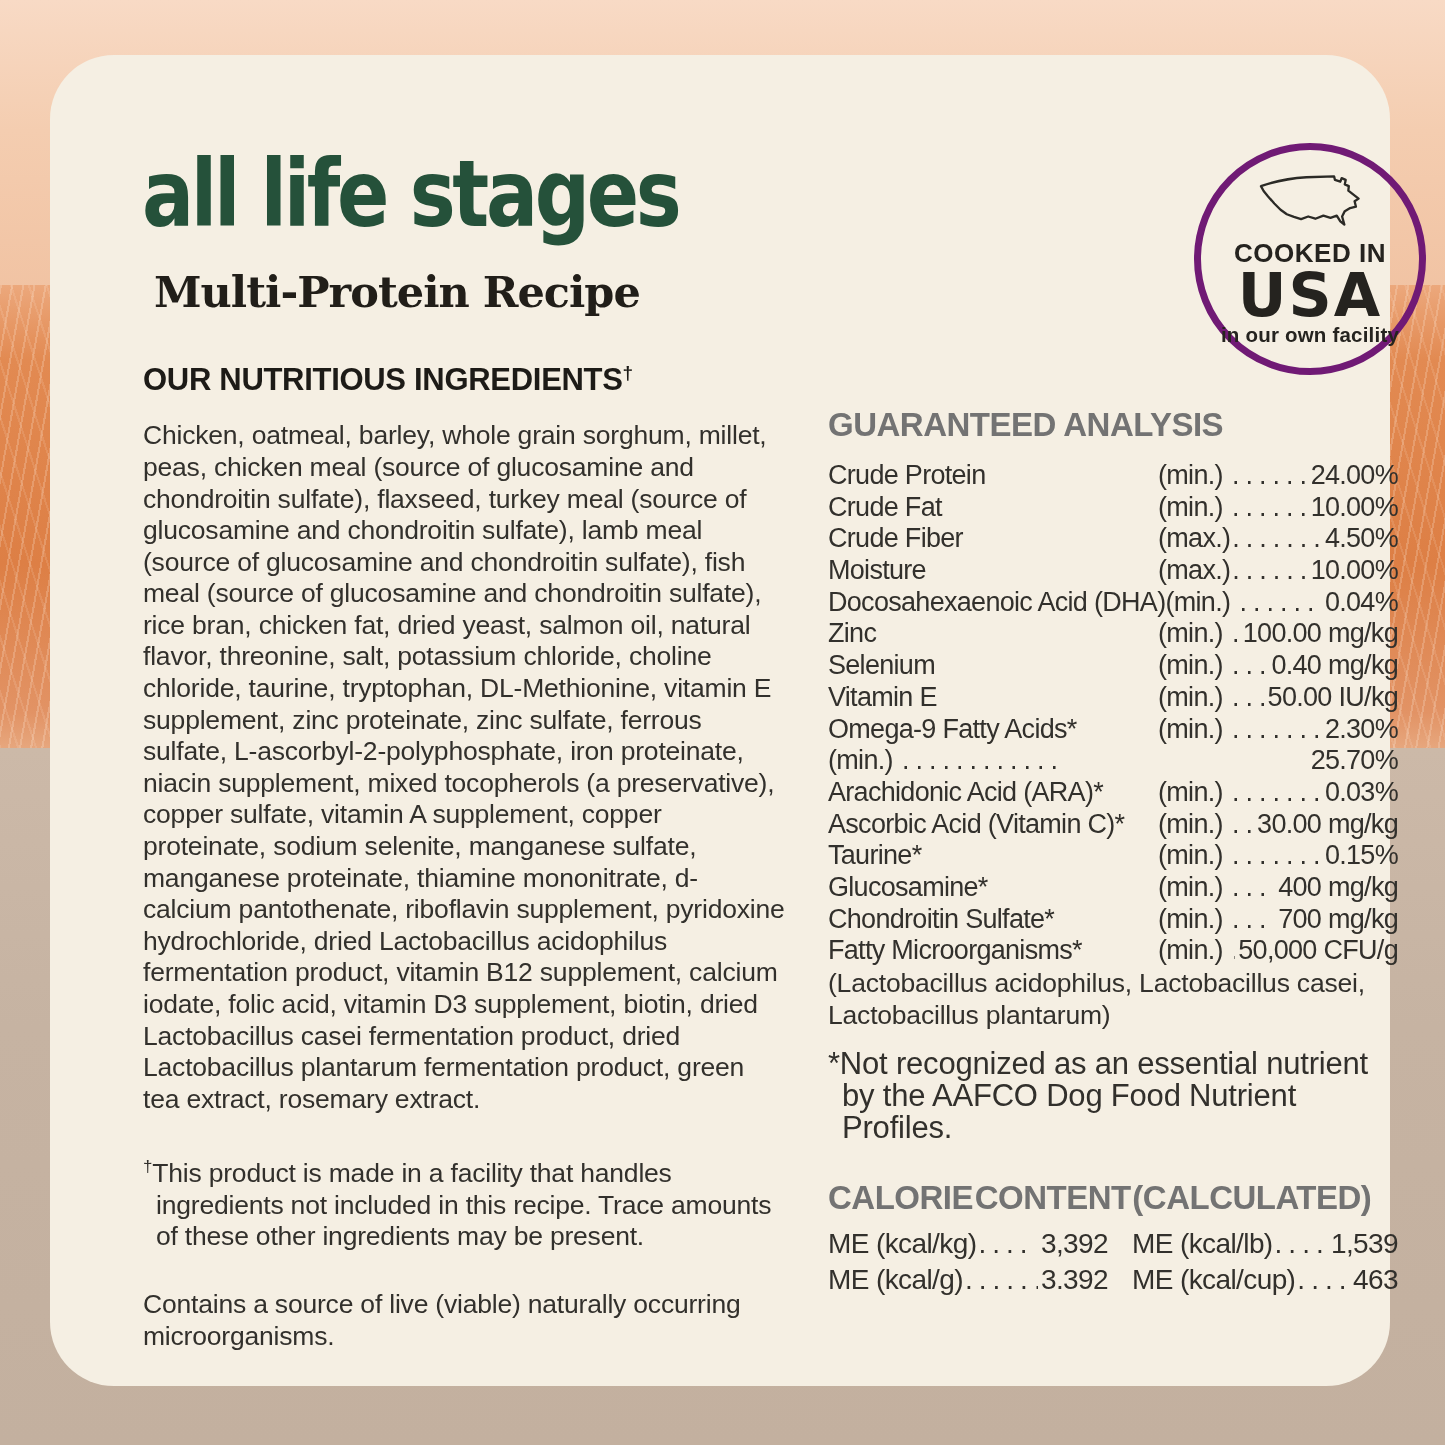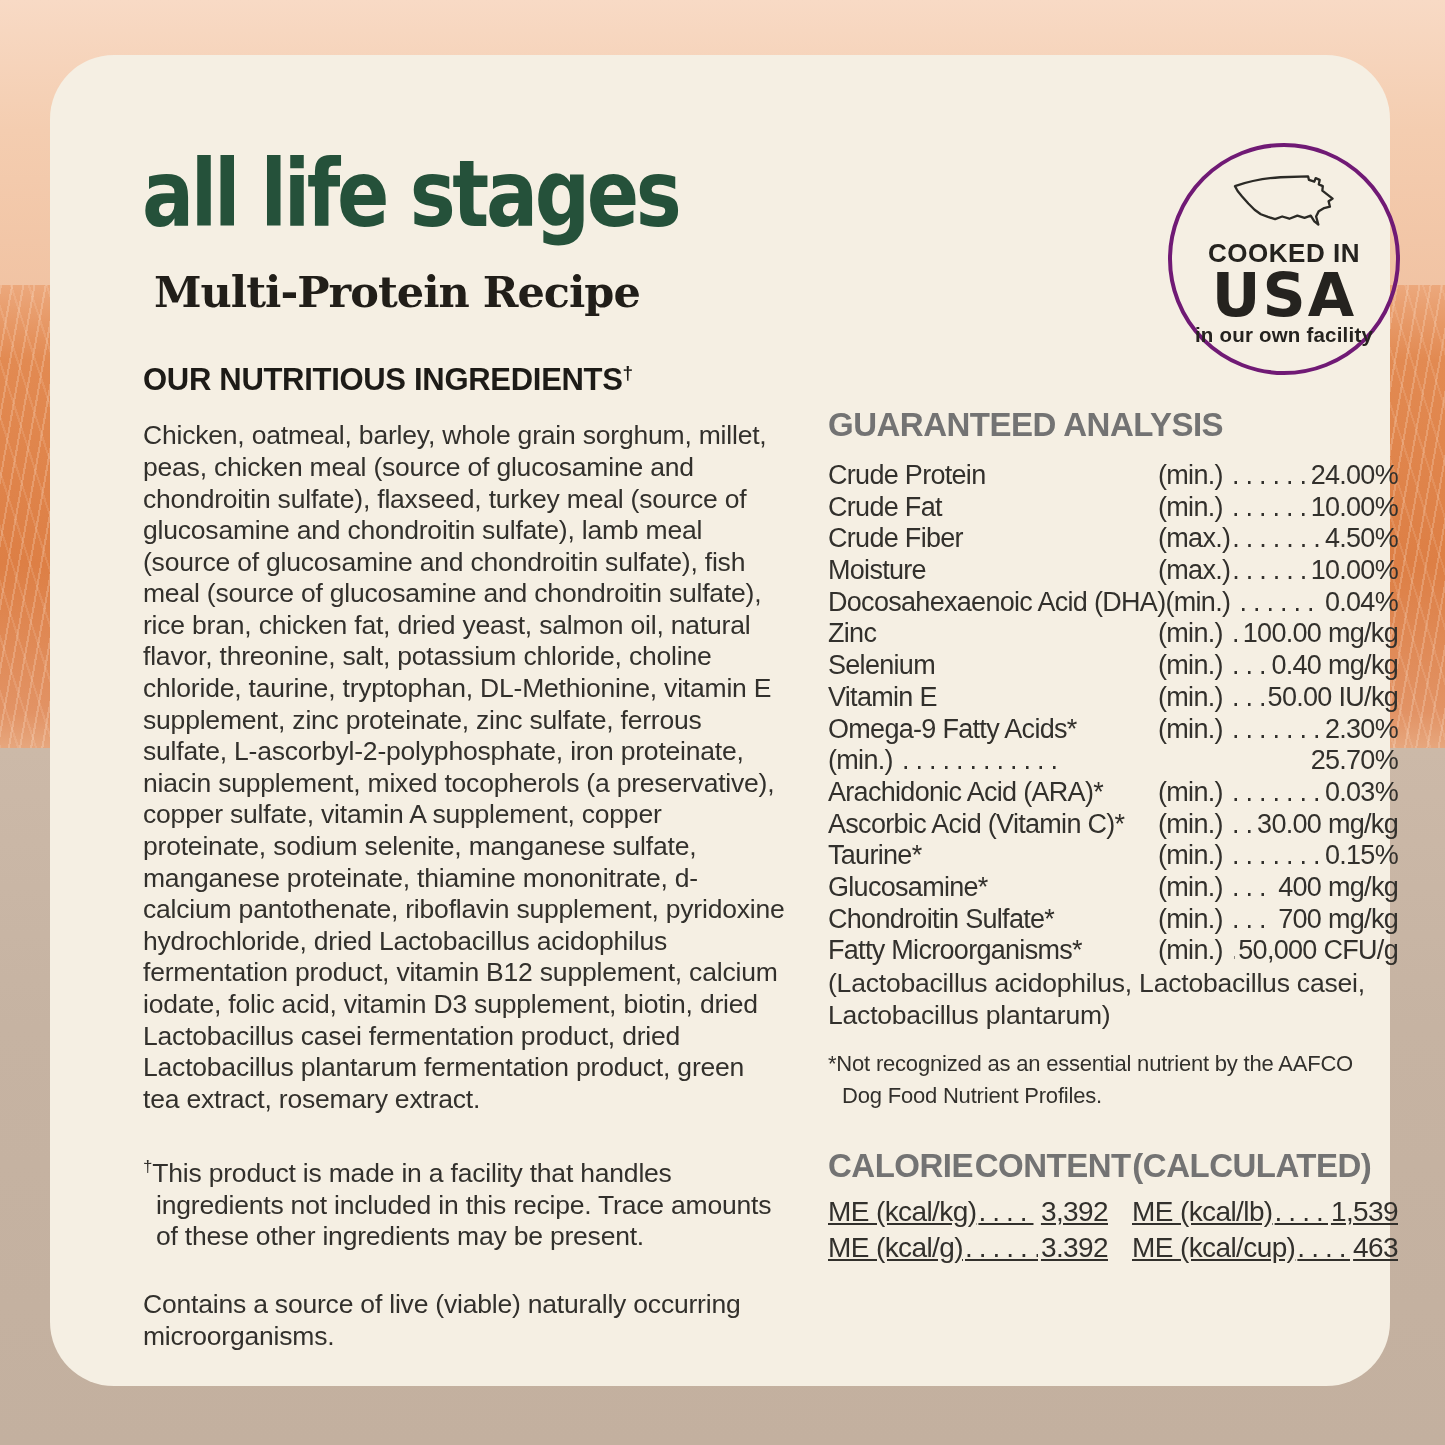--- a/index.html
+++ b/index.html
@@ -20,22 +20,22 @@
   .card{position:absolute;left:50px;top:55px;width:1340px;height:1331px;
         background:#f5efe3;border-radius:64px;}
   .title{position:absolute;left:92px;top:92px;
          font-family:"DejaVu Sans",sans-serif;font-weight:bold;
          font-size:92px;letter-spacing:-4px;color:#25513a;line-height:1.05;
          transform:scaleX(.84);transform-origin:left top;white-space:nowrap;}
   .subtitle{position:absolute;left:104px;top:212px;
             font-family:"DejaVu Serif","Liberation Serif",serif;font-weight:bold;
             font-size:43px;letter-spacing:-1px;color:#211e19;white-space:nowrap;}
   
-  .badge{position:absolute;left:1118px;top:88px;width:232px;height:232px;
-         border:4px solid #701a75;border-radius:50%;box-sizing:border-box;
+  .badge{position:absolute;left:1144px;top:88px;width:232px;height:232px;
+         border:7px solid #701a75;border-radius:50%;box-sizing:border-box;
          display:flex;flex-direction:column;align-items:center;justify-content:center;
          color:#25231f;text-align:center;background:transparent;}
   .badge svg{width:116px;height:66px;margin-bottom:2px;display:block;}
   .badge-l1{font-weight:bold;font-size:26px;letter-spacing:.5px;line-height:28px;}
   .badge-l2{font-weight:bold;font-size:60px;letter-spacing:2px;line-height:56px;
             font-family:"DejaVu Sans",sans-serif;}
   .badge-l3{font-weight:bold;font-size:20.5px;letter-spacing:.2px;line-height:24px;}
   
   .col-left{position:absolute;left:93px;top:300px;width:642px;}
   .col-left h2{margin:0 0 22px 0;font-size:31px;font-weight:bold;color:#1d1b17;
@@ -49,24 +49,24 @@
   .col-right{position:absolute;left:778px;top:350px;width:570px;}
   .col-right h2{margin:0 0 15px 0;font-size:33px;font-weight:bold;color:#737373;
                 letter-spacing:-.5px;line-height:40px;}
   .h2-cal{word-spacing:-7px;margin-top:34px !important;margin-bottom:8px !important;}
   .ga-row{display:flex;align-items:baseline;height:31.7px;font-size:27px;letter-spacing:-.7px;}
   .ga-label{flex:0 0 330px;white-space:nowrap;}
   .ga-q{flex:0 0 72px;white-space:nowrap;}
   .dots{flex:1 1 auto;overflow:hidden;white-space:nowrap;letter-spacing:6px;padding:0 2px;}
   .ga-val{flex:0 0 auto;white-space:nowrap;padding-left:3px;}
   .micro-note{margin:1px 0 0 0;font-size:26.5px;line-height:31.5px;letter-spacing:-.2px;}
-  .footnote3{margin:17px 0 0 0;font-size:22px;line-height:32px;letter-spacing:-.2px;
+  .footnote3{margin:17px 0 0 0;font-size:31px;line-height:32px;letter-spacing:-.2px;
              padding-left:14px;text-indent:-14px;}
   .cal-grid{display:grid;grid-template-columns:280px 266px;column-gap:24px;margin-top:10px;}
-  .cal-row{display:flex;align-items:baseline;height:36px;font-size:28px;letter-spacing:-.6px;text-decoration:underline;}
+  .cal-row{display:flex;align-items:baseline;height:36px;font-size:28px;letter-spacing:-.6px;}
   .cal-label{flex:0 0 auto;white-space:nowrap;}
   .cal-val{flex:0 0 auto;white-space:nowrap;padding-left:3px;}
 </style>
 </head>
 <body>
 
 <div class="scene">
 
   <div class="bg-sky"></div>
   <div class="bg-wheat"></div>

